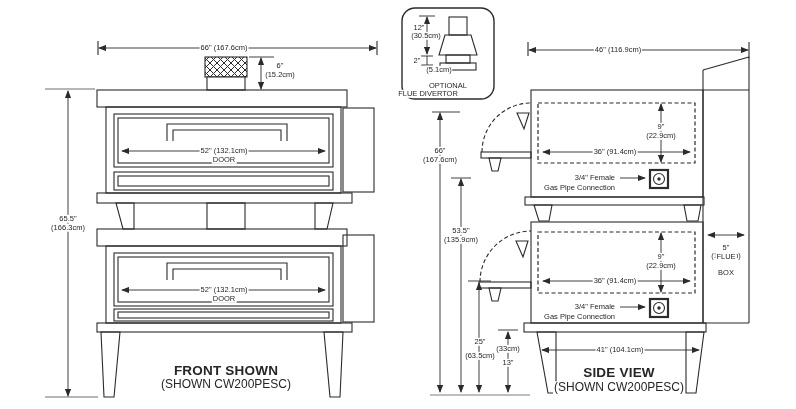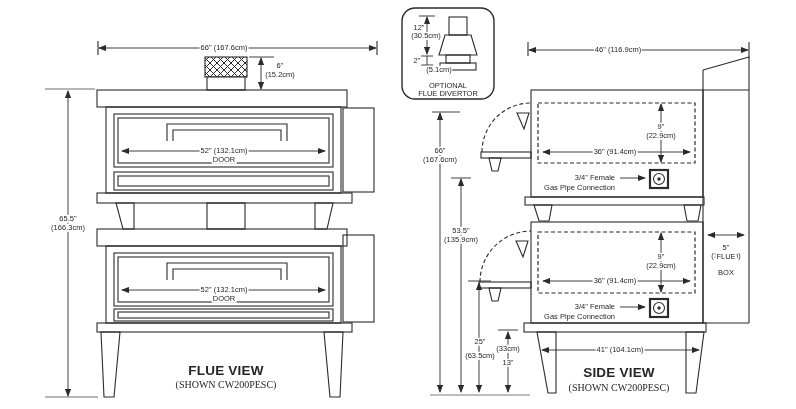--- a/index.html
+++ b/index.html
@@ -8,21 +8,21 @@
     font-family:"Liberation Sans", sans-serif;color:#262626;overflow:hidden;
   }
   .stage svg{position:absolute;left:0;top:0;}
   .lbl{
     position:absolute;font-size:7.5px;line-height:1.12;color:#262626;
     background:#ffffff;padding:0 1px;white-space:nowrap;
     transform:translate(-50%,-50%);text-align:center;z-index:3;
   }
   .lbl.r{transform:translate(-100%,-50%);text-align:right;}
   .title{font-size:13.5px;font-weight:bold;letter-spacing:.2px;}
-  .subtitle{font-size:10px;font-family:Liberation Serif, serif;}
+  .subtitle{font-size:12px;}
 </style>
 </head>
 <body>
 
 <div class="stage">
 
   <svg width="796" height="409" viewBox="0 0 796 409">
     <defs>
       <marker id="ah" orient="auto-start-reverse" markerWidth="9" markerHeight="7" refX="8" refY="3.5">
         <path d="M0,0 L9,3.5 L0,7 z" fill="#2b2b2b"></path>
@@ -192,29 +192,29 @@
 
   <div class="lbl" style="left:224px;top:48px">66" (167.6cm)</div>
   <div class="lbl" style="left:280px;top:66px">6"</div>
   <div class="lbl" style="left:280px;top:75px">(15.2cm)</div>
   <div class="lbl" style="left:68px;top:219px">65.5"</div>
   <div class="lbl" style="left:68px;top:228px">(166.3cm)</div>
   <div class="lbl" style="left:224px;top:151px">52" (132.1cm)</div>
   <div class="lbl" style="left:224px;top:160px">DOOR</div>
   <div class="lbl" style="left:224px;top:290px">52" (132.1cm)</div>
   <div class="lbl" style="left:224px;top:299px">DOOR</div>
-  <div class="lbl title" style="left:226px;top:371px">FLUE VIEW</div>
+  <div class="lbl title" style="left:226px;top:371px">FRONT SHOWN</div>
   <div class="lbl subtitle" style="left:226px;top:385px">(SHOWN CW200PESC)</div>
 
   <div class="lbl" style="left:419px;top:28px">12"</div>
   <div class="lbl" style="left:426px;top:36px">(30.5cm)</div>
   <div class="lbl" style="left:417px;top:61px">2"</div>
   <div class="lbl" style="left:439px;top:70px">(5.1cm)</div>
   <div class="lbl" style="left:448px;top:86px">OPTIONAL</div>
-  <div class="lbl" style="left:448px;top:94px">FLUE DIVERTOR</div>
+  <div class="lbl" style="left:428px;top:94px">FLUE DIVERTOR</div>
 
   <div class="lbl" style="left:618px;top:50px">46" (116.9cm)</div>
   <div class="lbl" style="left:440px;top:151px">66"</div>
   <div class="lbl" style="left:440px;top:160px">(167.6cm)</div>
   <div class="lbl" style="left:461px;top:231px">53.5"</div>
   <div class="lbl" style="left:461px;top:240px">(135.9cm)</div>
   <div class="lbl" style="left:480px;top:342px">25"</div>
   <div class="lbl" style="left:480px;top:356px">(63.5cm)</div>
   <div class="lbl" style="left:508px;top:363px">13"</div>
   <div class="lbl" style="left:508px;top:349px">(33cm)</div>

